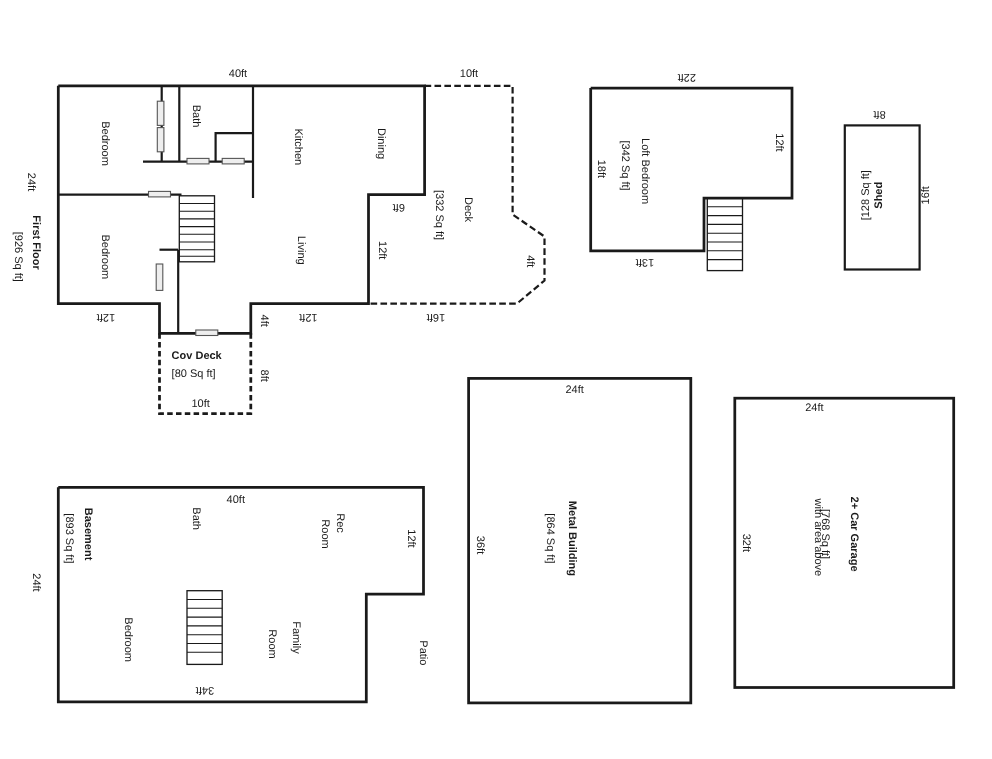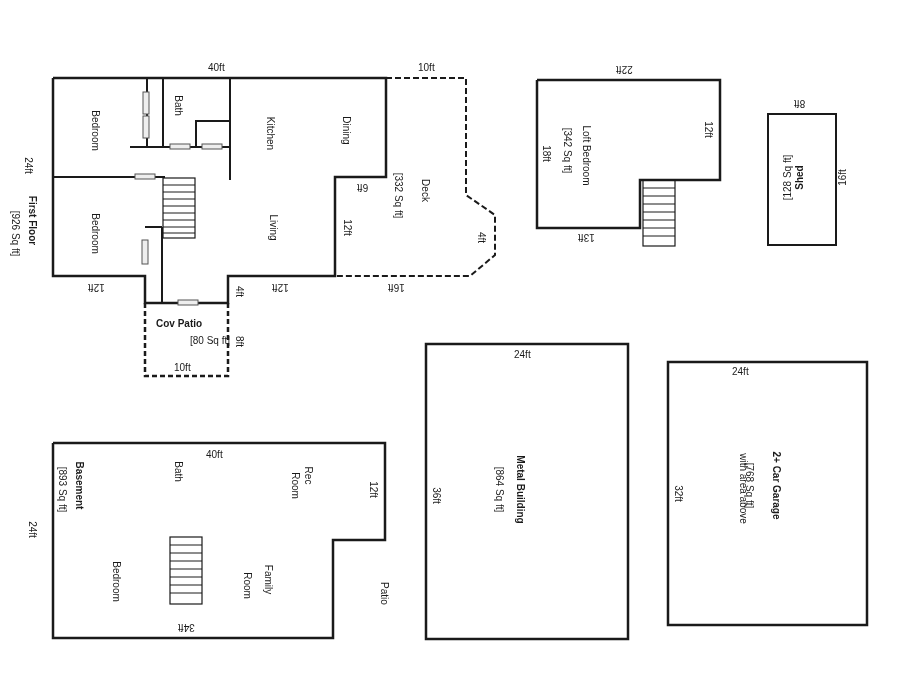--- a/index.html
+++ b/index.html
@@ -104,22 +104,22 @@
 <div class="lbl rot90" style="left:332px;top:125px;">Dining</div>
 <div class="lbl rot90" style="left:75px;top:228px;">Bedroom</div>
 <div class="lbl rot90" style="left:260px;top:222px;">Living</div>
 
 <div class="lbl" style="left:418px;top:62px;">10ft</div>
 <div class="lbl rot90" style="left:414px;top:185px;">Deck</div>
 <div class="lbl rot90" style="left:376px;top:190px;">[332 Sq ft]</div>
 <div class="lbl rot180" style="left:388px;top:282px;">16ft</div>
 <div class="lbl rot90" style="left:476px;top:232px;">4ft</div>
 
-<div class="lbl bold" style="left:156px;top:318px;">Cov Patio</div>
-<div class="lbl" style="left:156px;top:335px;margin-left:34px;">[80 Sq ft]</div>
+<div class="lbl bold" style="left:156px;top:318px;">Cov Deck</div>
+<div class="lbl" style="left:156px;top:335px;">[80 Sq ft]</div>
 <div class="lbl" style="left:174px;top:362px;">10ft</div>
 <div class="lbl rot90" style="left:234px;top:336px;">8ft</div>
 
 <div class="lbl rot180" style="left:616px;top:64px;">22ft</div>
 <div class="lbl rot90" style="left:556px;top:150px;">Loft Bedroom</div>
 <div class="lbl rot90" style="left:545px;top:145px;">[342 Sq ft]</div>
 <div class="lbl rot90" style="left:538px;top:148px;">18ft</div>
 <div class="lbl rot90" style="left:700px;top:124px;">12ft</div>
 <div class="lbl rot180" style="left:578px;top:232px;">13ft</div>
 

